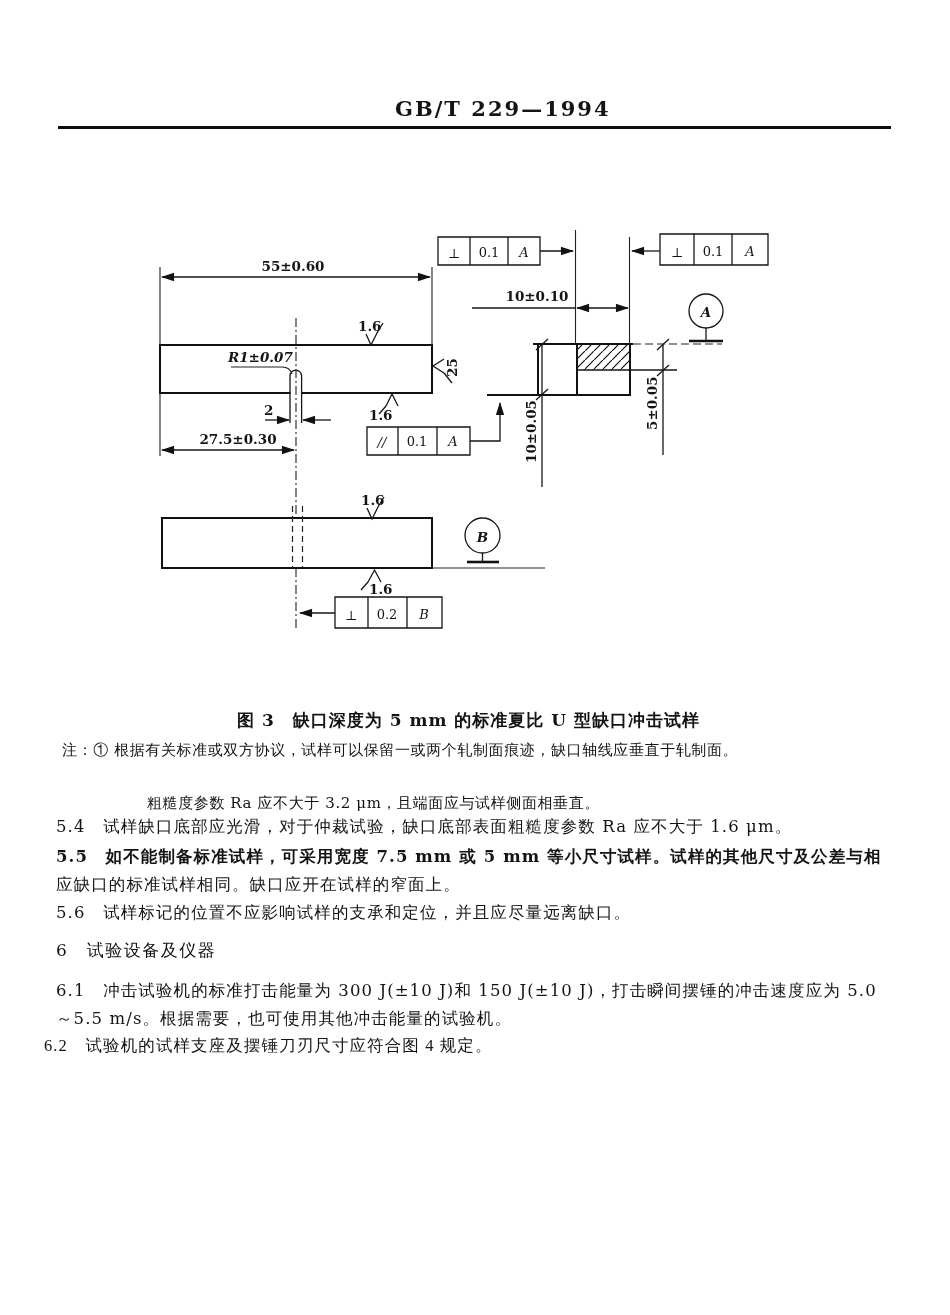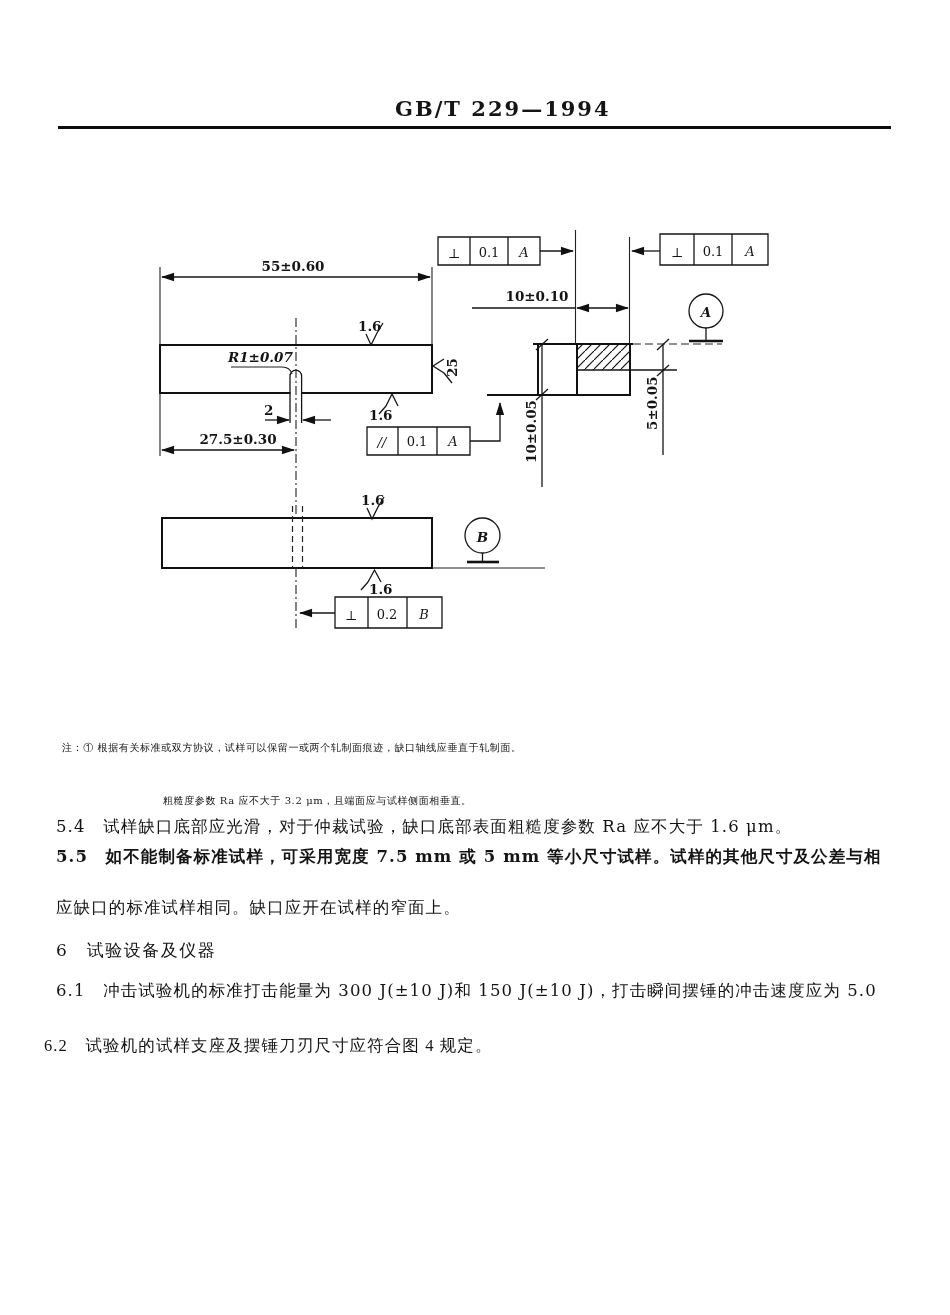--- a/index.html
+++ b/index.html
@@ -4,28 +4,28 @@
 <style>
   html,body{margin:0;padding:0;background:#e8e8e8;}
   #page{
     position:relative;width:950px;height:1315px;background:#ffffff;
     font-family:"DejaVu Serif", serif;color:#141414;overflow:hidden;
   }
   .abs{position:absolute;white-space:nowrap;}
   #hdr{left:383px;top:96px;font-size:21px;font-weight:bold;letter-spacing:2px;margin-left:12px;}
   #hrule{left:58px;top:126px;width:833px;height:3px;background:#0d0d0d;}
   #caption{left:237px;top:709px;font-size:17px;font-weight:bold;letter-spacing:1px;}
-  .note{font-size:10px;letter-spacing:0.6px;}
+  .note{font-size:15px;letter-spacing:0.6px;}
   #note1{left:62px;top:741px;}
   #note2{left:123px;top:768px;}
-  #note3{left:147px;top:794px;margin-left:16px;}
+  #note3{left:147px;top:794px;}
   .body-line{font-size:16.5px;letter-spacing:1.1px;}
   #p54{left:56px;top:816px;}
   #p55a{left:56px;top:846px;font-weight:bold;}
-  #p55b{left:56px;top:874px;margin-top:23px;}
+  #p55b{left:56px;top:874px;}
   #p56{left:56px;top:902px;}
   #h6{left:56px;top:939px;font-size:17px;font-weight:normal;letter-spacing:1.5px;}
   #p61a{left:56px;top:980px;text-align:center;}
   #p61b{left:56px;top:1008px;}
   #p62{left:44px;top:1035px;font-family:Liberation Serif, serif;}
   svg{position:absolute;left:0;top:0;}
   svg *{vector-effect:non-scaling-stroke;}
   .ln{stroke:#161616;stroke-width:1.3;fill:none;}
   .thick{stroke:#111;stroke-width:2;fill:none;}
   .thin{stroke:#222;stroke-width:1.1;fill:none;}
@@ -189,24 +189,27 @@
         <line class="ln" x1="368" y1="597" x2="368" y2="628"></line>
         <line class="ln" x1="407" y1="597" x2="407" y2="628"></line>
         <text class="frame-txt" x="351" y="620" text-anchor="middle">⊥</text>
         <text class="frame-txt" x="387" y="619" text-anchor="middle">0.2</text>
         <text class="frame-txt it" x="424" y="619" text-anchor="middle">B</text>
         <line class="ln" x1="335" y1="613" x2="300" y2="613" marker-end="url(#ma)"></line>
       </g>
     </g>
   </svg>
 
+  <div id="caption" class="abs">图 3　缺口深度为 5 mm 的标准夏比 U 型缺口冲击试样</div>
 
   <div id="note1" class="abs note">注：① 根据有关标准或双方协议，试样可以保留一或两个轧制面痕迹，缺口轴线应垂直于轧制面。</div>
   <div id="note3" class="abs note">粗糙度参数 Ra 应不大于 3.2 μm，且端面应与试样侧面相垂直。</div>
 
   <div id="p54" class="abs body-line">5.4　试样缺口底部应光滑，对于仲裁试验，缺口底部表面粗糙度参数 Ra 应不大于 1.6 μm。</div>
   <div id="p55a" class="abs body-line">5.5　如不能制备标准试样，可采用宽度 7.5 mm 或 5 mm 等小尺寸试样。试样的其他尺寸及公差与相</div>
   <div id="p55b" class="abs body-line">应缺口的标准试样相同。缺口应开在试样的窄面上。</div>
+  <div id="p56" class="abs body-line">5.6　试样标记的位置不应影响试样的支承和定位，并且应尽量远离缺口。</div>
   <div id="h6" class="abs">6　试验设备及仪器</div>
   <div id="p61a" class="abs body-line">6.1　冲击试验机的标准打击能量为 300 J(±10 J)和 150 J(±10 J)，打击瞬间摆锤的冲击速度应为 5.0</div>
+  <div id="p61b" class="abs body-line">～5.5 m/s。根据需要，也可使用其他冲击能量的试验机。</div>
   <div id="p62" class="abs body-line">6.2　试验机的试样支座及摆锤刀刃尺寸应符合图 4 规定。</div>
 
 </div>
 
 </body></html>

